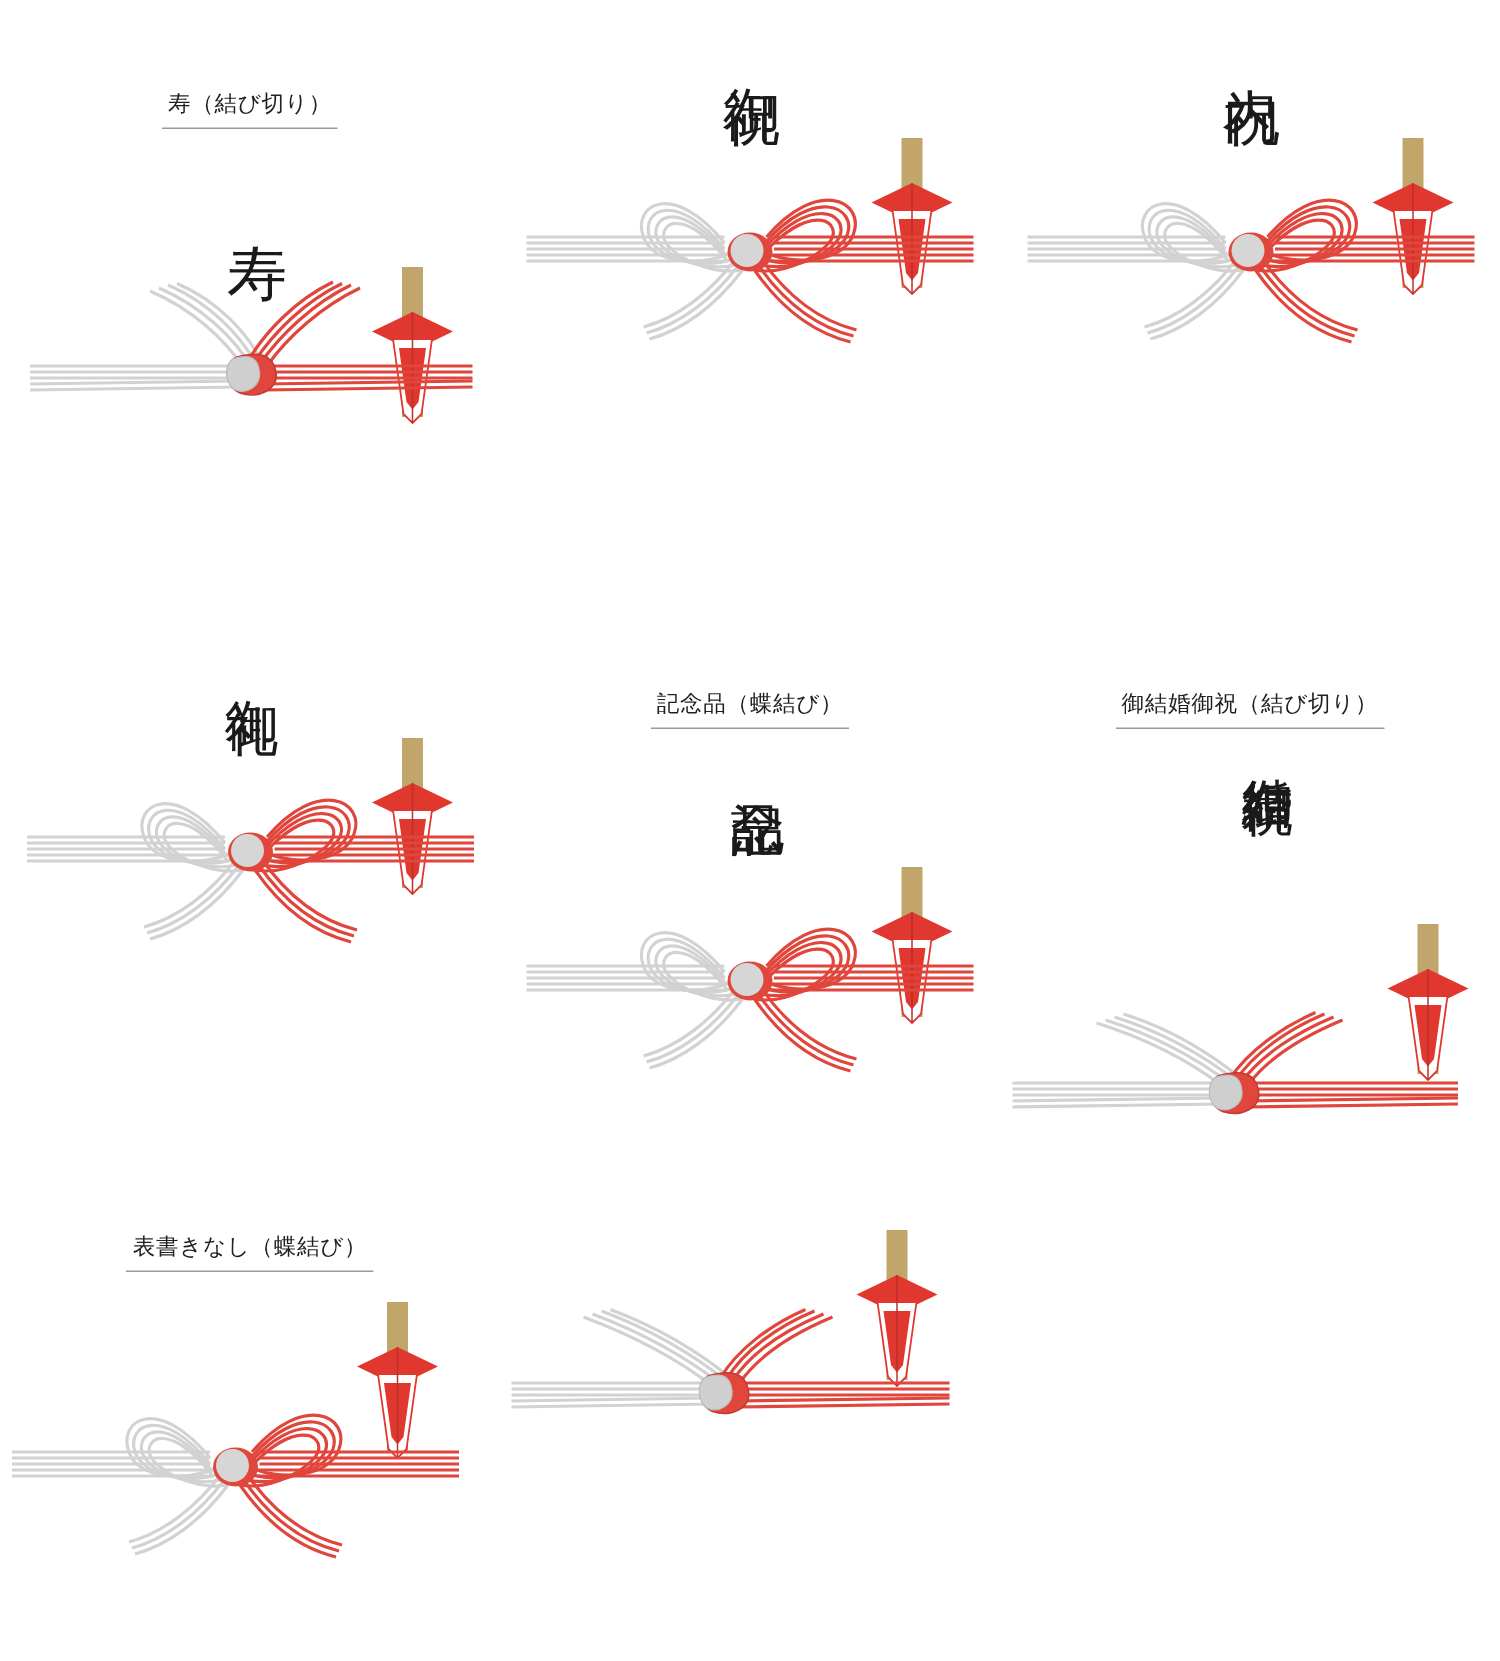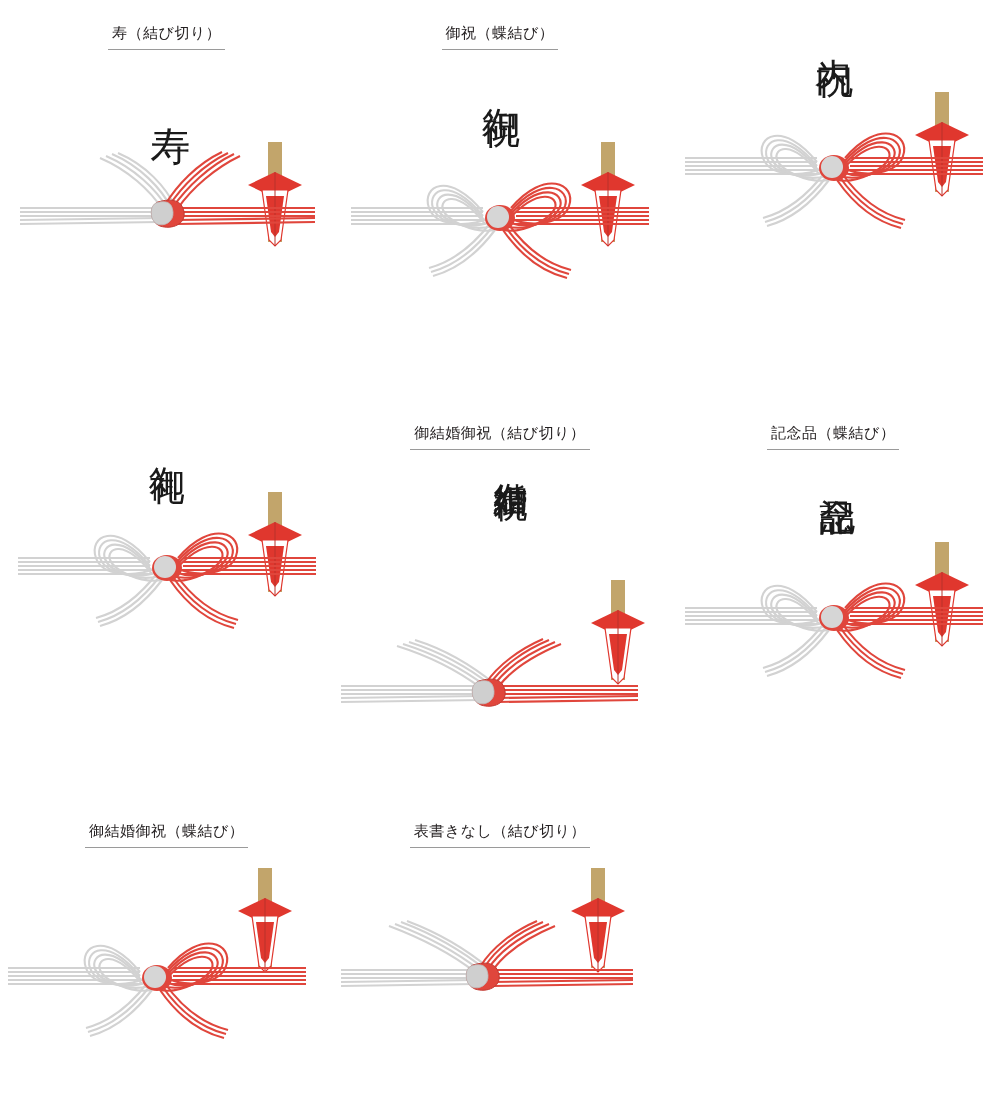--- a/index.html
+++ b/index.html
@@ -28,21 +28,21 @@
   .cell {
     position: relative;
     box-sizing: border-box;
   }
   .cell.empty { visibility: hidden; }
 
   .caption {
     text-align: center;
     font-size: 15px;
     letter-spacing: 0.5px;
-    padding-top: 24px;
+    padding-top: 60px;
     color: #231f20;
     white-space: nowrap;
   }
   .caption .cap-inner {
     display: inline-block;
     border-bottom: 1px solid #9a9a9a;
     padding: 0 4px 6px 4px;
   }
   .row3 .caption { padding-top: 22px; }
 
@@ -116,23 +116,20 @@
           </g>
           <g>
             <path d="M158,152 C172,148 182,150 184,162 C186,174 172,180 160,176 C150,172 148,156 158,152 Z" fill="#e0463c" stroke="#c23a32" stroke-width="1"></path>
             <path d="M156,153 C166,150 172,152 173,162 C174,172 164,177 157,174 C150,171 149,156 156,153 Z" fill="#cfcfcf" stroke="#bdbdbd" stroke-width="0.8"></path>
           </g>
         </svg>
       </div>
     </div>
 
     <div class="cell">
-      <div class="caption">
-        <span class="cap-inner">御祝（蝶結び）</span>
-      </div>
       <div class="art">
         <div class="title-vert t-oiwai">御祝</div>
         <svg width="333" height="300" viewBox="0 0 333 300">
           <g>
             <rect x="268" y="92" width="14" height="100" fill="#c2a56b"></rect>
             <polygon points="248,135 275,122 302,135 275,148" fill="#e0372e"></polygon>
             <polygon points="262,140 288,140 281,190 275,196 269,190" fill="#ffffff" stroke="#e0372e" stroke-width="1.2"></polygon>
             <polygon points="266,146 284,146 279,182 275,187 271,182" fill="#e0372e"></polygon>
             <line x1="275" y1="122" x2="275" y2="196" stroke="#b8322a" stroke-width="1"></line>
           </g>
@@ -261,64 +258,20 @@
           <g>
             <ellipse cx="167" cy="168" rx="15" ry="13" fill="#e0463c"></ellipse>
             <ellipse cx="165" cy="167" rx="11" ry="11" fill="#d6d6d6"></ellipse>
           </g>
         </svg>
       </div>
     </div>
 
     <div class="cell">
       <div class="caption">
-        <span class="cap-inner">御結婚御祝（結び切り）</span>
-      </div>
-      <div class="art">
-        <div class="title-vert t-kekkon">御結婚御祝</div>
-        <svg width="333" height="300" viewBox="0 0 333 300">
-          <g>
-            <rect x="278" y="130" width="14" height="100" fill="#c2a56b"></rect>
-            <polygon points="258,173 285,160 312,173 285,186" fill="#e0372e"></polygon>
-            <polygon points="272,178 298,178 291,228 285,234 279,228" fill="#ffffff" stroke="#e0372e" stroke-width="1.2"></polygon>
-            <polygon points="276,184 294,184 289,220 285,225 281,220" fill="#e0372e"></polygon>
-            <line x1="285" y1="160" x2="285" y2="234" stroke="#b8322a" stroke-width="1"></line>
-          </g>
-          <g fill="none" stroke="#d2d2d2" stroke-width="2.1">
-            <path d="M8,236 L146,236"></path>
-              <path d="M8,240 L146,240"></path>
-              <path d="M8,244 L146,244"></path>
-            <path d="M8,248 L148,246"></path>
-              <path d="M8,252 L148,250"></path>
-            <path d="M64,196 C96,206 124,220 148,238"></path>
-            <path d="M70,194 C102,204 130,219 154,237"></path>
-            <path d="M76,192 C108,202 136,218 159,236"></path>
-            <path d="M82,190 C114,200 141,217 163,235"></path>
-          </g>
-          <g fill="none" stroke="#e0463c" stroke-width="2.1">
-            <path d="M166,236 L305,236"></path>
-              <path d="M166,240 L305,240"></path>
-              <path d="M166,244 L305,244"></path>
-            <path d="M164,248 L305,246"></path>
-              <path d="M164,252 L305,250"></path>
-            <path d="M228,194 C204,204 180,218 166,236"></path>
-            <path d="M222,192 C198,202 174,217 161,235"></path>
-            <path d="M216,190 C192,200 169,216 157,234"></path>
-            <path d="M210,189 C187,199 165,215 153,233"></path>
-          </g>
-          <g>
-            <path d="M146,231 C160,227 170,229 172,241 C174,253 160,259 148,255 C138,251 136,235 146,231 Z" fill="#e0463c" stroke="#c23a32" stroke-width="1"></path>
-            <path d="M144,232 C154,229 160,231 161,241 C162,251 152,256 145,253 C138,250 137,235 144,232 Z" fill="#cfcfcf" stroke="#bdbdbd" stroke-width="0.8"></path>
-          </g>
-        </svg>
-      </div>
-    </div>
-
-    <div class="cell">
-      <div class="caption">
         <span class="cap-inner">記念品（蝶結び）</span>
       </div>
       <div class="art">
         <div class="title-vert t-kinen">記念品</div>
         <svg width="333" height="300" viewBox="0 0 333 300">
           <g>
             <rect x="268" y="92" width="14" height="100" fill="#c2a56b"></rect>
             <polygon points="248,135 275,122 302,135 275,148" fill="#e0372e"></polygon>
             <polygon points="262,140 288,140 281,190 275,196 269,190" fill="#ffffff" stroke="#e0372e" stroke-width="1.2"></polygon>
             <polygon points="266,146 284,146 279,182 275,187 271,182" fill="#e0372e"></polygon>
@@ -353,23 +306,67 @@
             <path d="M170,180 C188,206 210,222 234,228"></path>
           </g>
           <g>
             <ellipse cx="167" cy="168" rx="15" ry="13" fill="#e0463c"></ellipse>
             <ellipse cx="165" cy="167" rx="11" ry="11" fill="#d6d6d6"></ellipse>
           </g>
         </svg>
       </div>
     </div>
 
+    <div class="cell">
+      <div class="caption">
+        <span class="cap-inner">御結婚御祝（結び切り）</span>
+      </div>
+      <div class="art">
+        <div class="title-vert t-kekkon">御結婚御祝</div>
+        <svg width="333" height="300" viewBox="0 0 333 300">
+          <g>
+            <rect x="278" y="130" width="14" height="100" fill="#c2a56b"></rect>
+            <polygon points="258,173 285,160 312,173 285,186" fill="#e0372e"></polygon>
+            <polygon points="272,178 298,178 291,228 285,234 279,228" fill="#ffffff" stroke="#e0372e" stroke-width="1.2"></polygon>
+            <polygon points="276,184 294,184 289,220 285,225 281,220" fill="#e0372e"></polygon>
+            <line x1="285" y1="160" x2="285" y2="234" stroke="#b8322a" stroke-width="1"></line>
+          </g>
+          <g fill="none" stroke="#d2d2d2" stroke-width="2.1">
+            <path d="M8,236 L146,236"></path>
+              <path d="M8,240 L146,240"></path>
+              <path d="M8,244 L146,244"></path>
+            <path d="M8,248 L148,246"></path>
+              <path d="M8,252 L148,250"></path>
+            <path d="M64,196 C96,206 124,220 148,238"></path>
+            <path d="M70,194 C102,204 130,219 154,237"></path>
+            <path d="M76,192 C108,202 136,218 159,236"></path>
+            <path d="M82,190 C114,200 141,217 163,235"></path>
+          </g>
+          <g fill="none" stroke="#e0463c" stroke-width="2.1">
+            <path d="M166,236 L305,236"></path>
+              <path d="M166,240 L305,240"></path>
+              <path d="M166,244 L305,244"></path>
+            <path d="M164,248 L305,246"></path>
+              <path d="M164,252 L305,250"></path>
+            <path d="M228,194 C204,204 180,218 166,236"></path>
+            <path d="M222,192 C198,202 174,217 161,235"></path>
+            <path d="M216,190 C192,200 169,216 157,234"></path>
+            <path d="M210,189 C187,199 165,215 153,233"></path>
+          </g>
+          <g>
+            <path d="M146,231 C160,227 170,229 172,241 C174,253 160,259 148,255 C138,251 136,235 146,231 Z" fill="#e0463c" stroke="#c23a32" stroke-width="1"></path>
+            <path d="M144,232 C154,229 160,231 161,241 C162,251 152,256 145,253 C138,250 137,235 144,232 Z" fill="#cfcfcf" stroke="#bdbdbd" stroke-width="0.8"></path>
+          </g>
+        </svg>
+      </div>
+    </div>
+
     <div class="cell row3">
       <div class="caption">
-        <span class="cap-inner">御結婚御祝（蝶結び）</span>
+        <span class="cap-inner">表書きなし（蝶結び）</span>
       </div>
       <div class="art">
         <svg width="333" height="260" viewBox="0 0 333 260">
           <g>
             <rect x="258" y="20" width="14" height="100" fill="#c2a56b"></rect>
             <polygon points="238,63 265,50 292,63 265,76" fill="#e0372e"></polygon>
             <polygon points="252,68 278,68 271,118 265,124 259,118" fill="#ffffff" stroke="#e0372e" stroke-width="1.2"></polygon>
             <polygon points="256,74 274,74 269,110 265,115 261,110" fill="#e0372e"></polygon>
             <line x1="265" y1="50" x2="265" y2="124" stroke="#b8322a" stroke-width="1"></line>
           </g>
@@ -403,23 +400,20 @@
           </g>
           <g>
             <ellipse cx="157" cy="130" rx="15" ry="13" fill="#e0463c"></ellipse>
             <ellipse cx="155" cy="129" rx="11" ry="11" fill="#d6d6d6"></ellipse>
           </g>
         </svg>
       </div>
     </div>
 
     <div class="cell row3">
-      <div class="caption">
-        <span class="cap-inner">表書きなし（結び切り）</span>
-      </div>
       <div class="art">
         <svg width="333" height="260" viewBox="0 0 333 260">
           <g>
             <rect x="258" y="20" width="14" height="100" fill="#c2a56b"></rect>
             <polygon points="238,63 265,50 292,63 265,76" fill="#e0372e"></polygon>
             <polygon points="252,68 278,68 271,118 265,124 259,118" fill="#ffffff" stroke="#e0372e" stroke-width="1.2"></polygon>
             <polygon points="256,74 274,74 269,110 265,115 261,110" fill="#e0372e"></polygon>
             <line x1="265" y1="50" x2="265" y2="124" stroke="#b8322a" stroke-width="1"></line>
           </g>
           <g fill="none" stroke="#d2d2d2" stroke-width="2.1">

